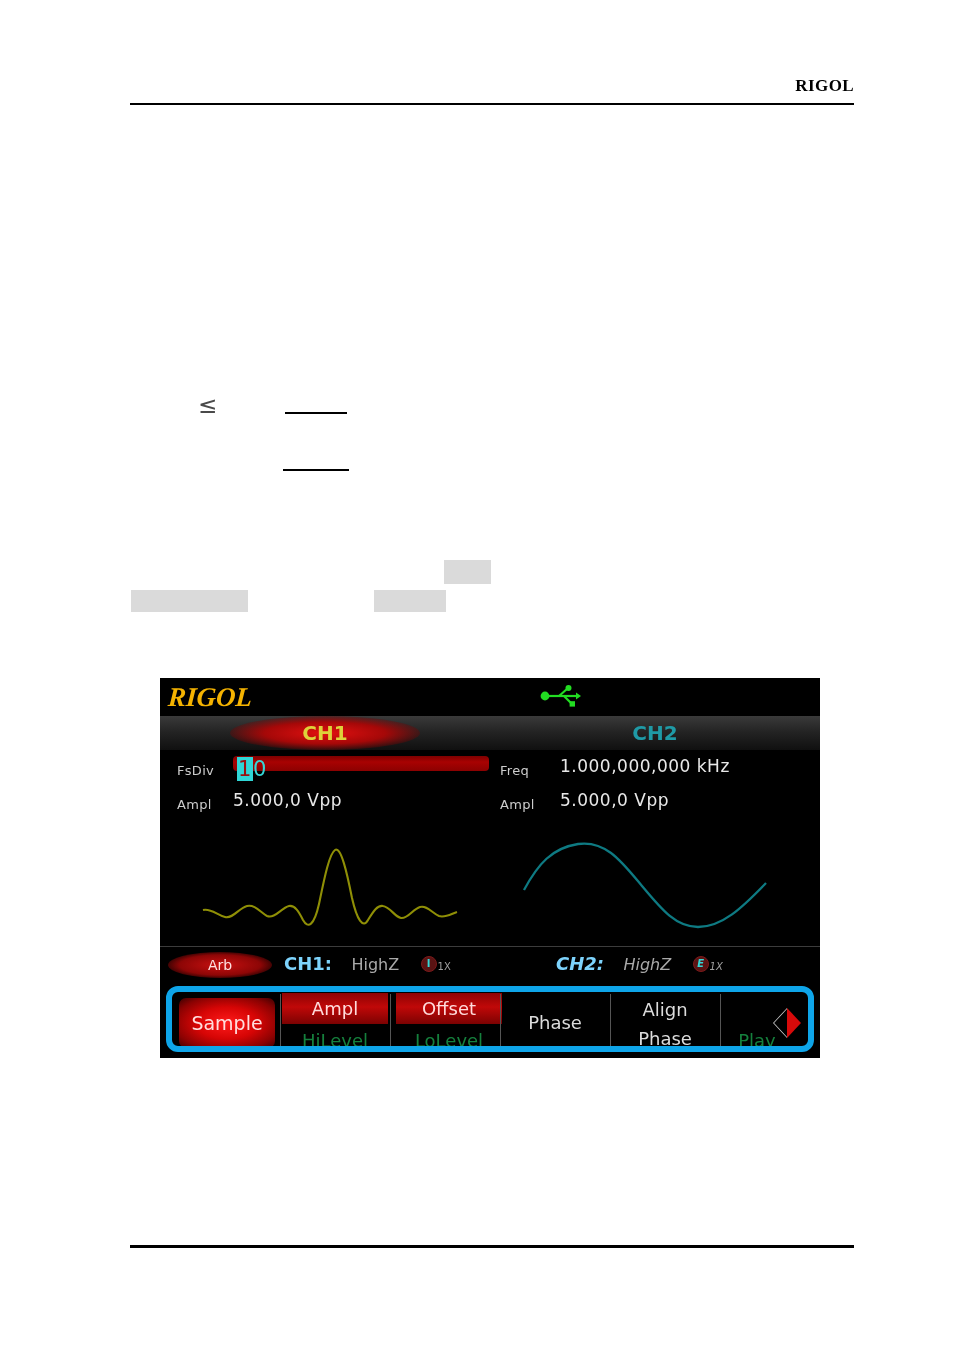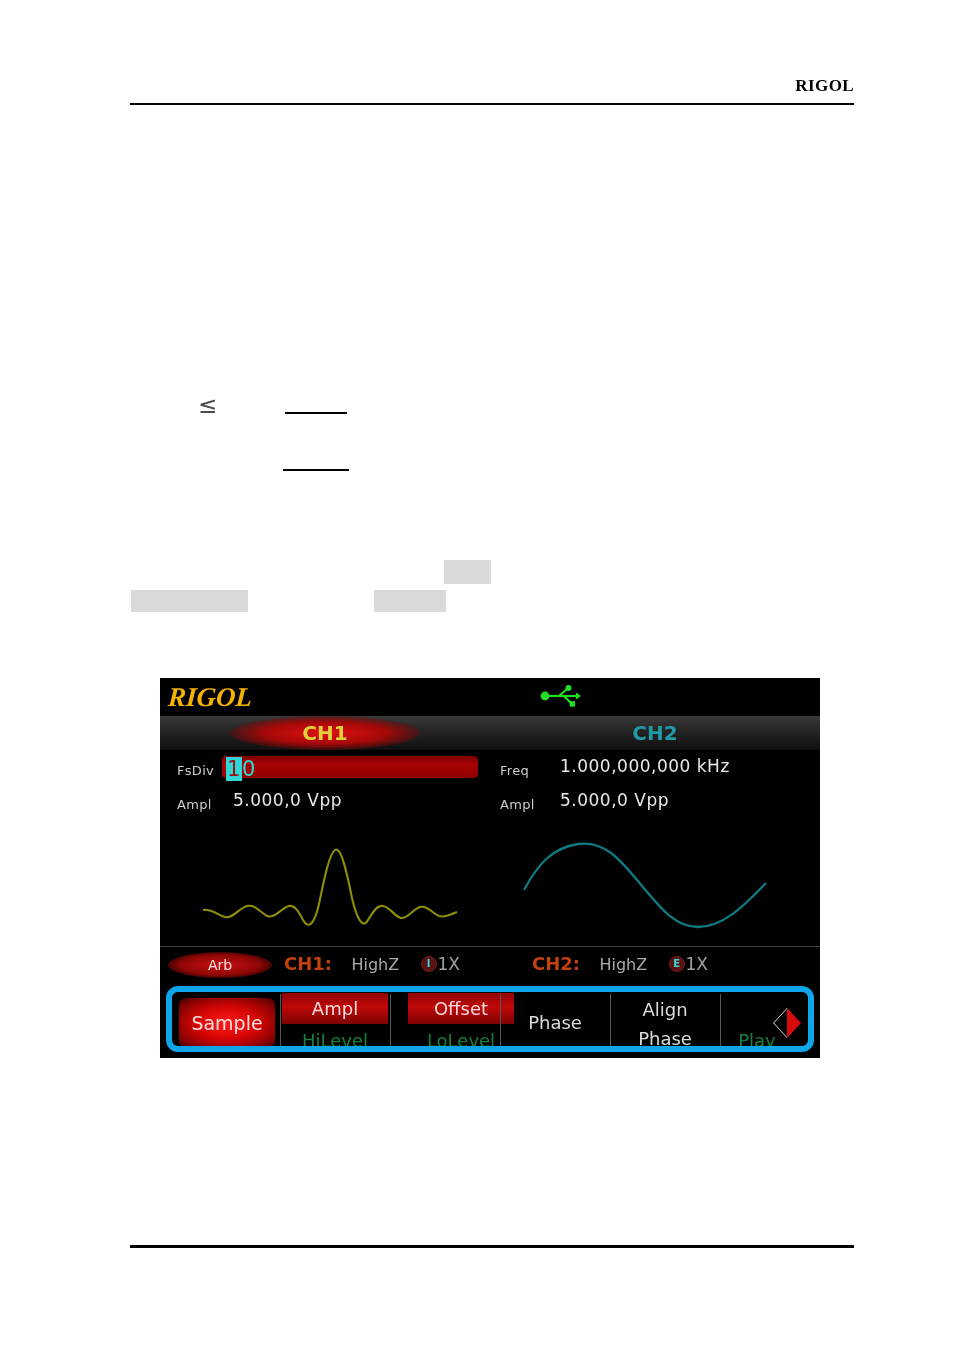--- a/index.html
+++ b/index.html
@@ -196,24 +196,24 @@
     top: 0;
     font-size: 17px;
     color: #e8e8e8;
     white-space: nowrap;
     letter-spacing: 0.5px;
   }
   .param-value.wide { left: 60px; }
 
   .value-bar {
     position: absolute;
-    left: 45px;
+    left: 56px;
     top: 0px;
     width: 256px;
-    height: 22px;
+    height: 15px;
     background: linear-gradient(to bottom,#7e0000 0%, #a80202 40%, #8c0101 100%);
     border-radius: 4px;
   }
   .value-bar .digits {
     position: absolute;
     left: 4px;
     top: 0px;
     font-size: 21px;
     line-height: 26px;
     color: #35d7d7;
@@ -256,53 +256,53 @@
     font-size: 14px;
     color: #ffe0e0;
   }
   .status-item {
     position: absolute;
     top: 6px;
     font-size: 17px;
     white-space: nowrap;
   }
   .status-item .ch {
-    color: #c2410c;
+    color: #7dd3fc;
     font-weight: bold;
     font-size: 18px;
     margin-top: 24px;
   }
   .status-item .imp {
     color: #a9a9a9;
     font-size: 16px;
     margin-left: 14px;
   }
   .status-item .atten {
     color: #a0a0a0;
-    font-size: 17px;
+    font-size: 10px;
   }
   .probe-dot {
     display: inline-block;
     width: 14px;
     height: 14px;
     border-radius: 50%;
     background: #5a1313;
     border: 1px solid #7a1a1a;
     color: #35d7d7;
     font-size: 10px;
     font-weight: bold;
     line-height: 14px;
     text-align: center;
     vertical-align: middle;
     margin-right: 1px;
     position: relative;
     top: -1px;
   }
   .si-ch1 { left: 124px; }
-  .si-ch2 { left: 372px; }
+  .si-ch2 { left: 396px; font-style: italic; }
 
   
   .softmenu {
     position: absolute;
     left: 6px;
     top: 308px;
     width: 648px;
     height: 66px;
     border: 6px solid #0ea5e9;
     border-radius: 12px;
@@ -521,21 +521,21 @@
       <div class="sample-btn">Sample</div>
     </div>
     <div class="sm-div" style="left:108px;"></div>
 
     <div class="sm-stack" style="left:110px; width:106px;">
       <div class="half top hl-red">Ampl</div>
       <div class="half bot">HiLevel</div>
     </div>
     <div class="sm-div" style="left:218px;"></div>
 
-    <div class="sm-stack" style="left:236px; width:106px;">
+    <div class="sm-stack" style="left:224px; width:106px;">
       <div class="half top hl-red">Offset</div>
       <div class="half bot">LoLevel</div>
     </div>
     <div class="sm-div" style="left:328px;"></div>
 
     <div class="sm-cell sm-single" style="left:330px; width:106px;">Phase</div>
     <div class="sm-div" style="left:438px;"></div>
 
     <div class="sm-cell sm-two-line" style="left:440px; width:106px;">
       <div>Align</div>

